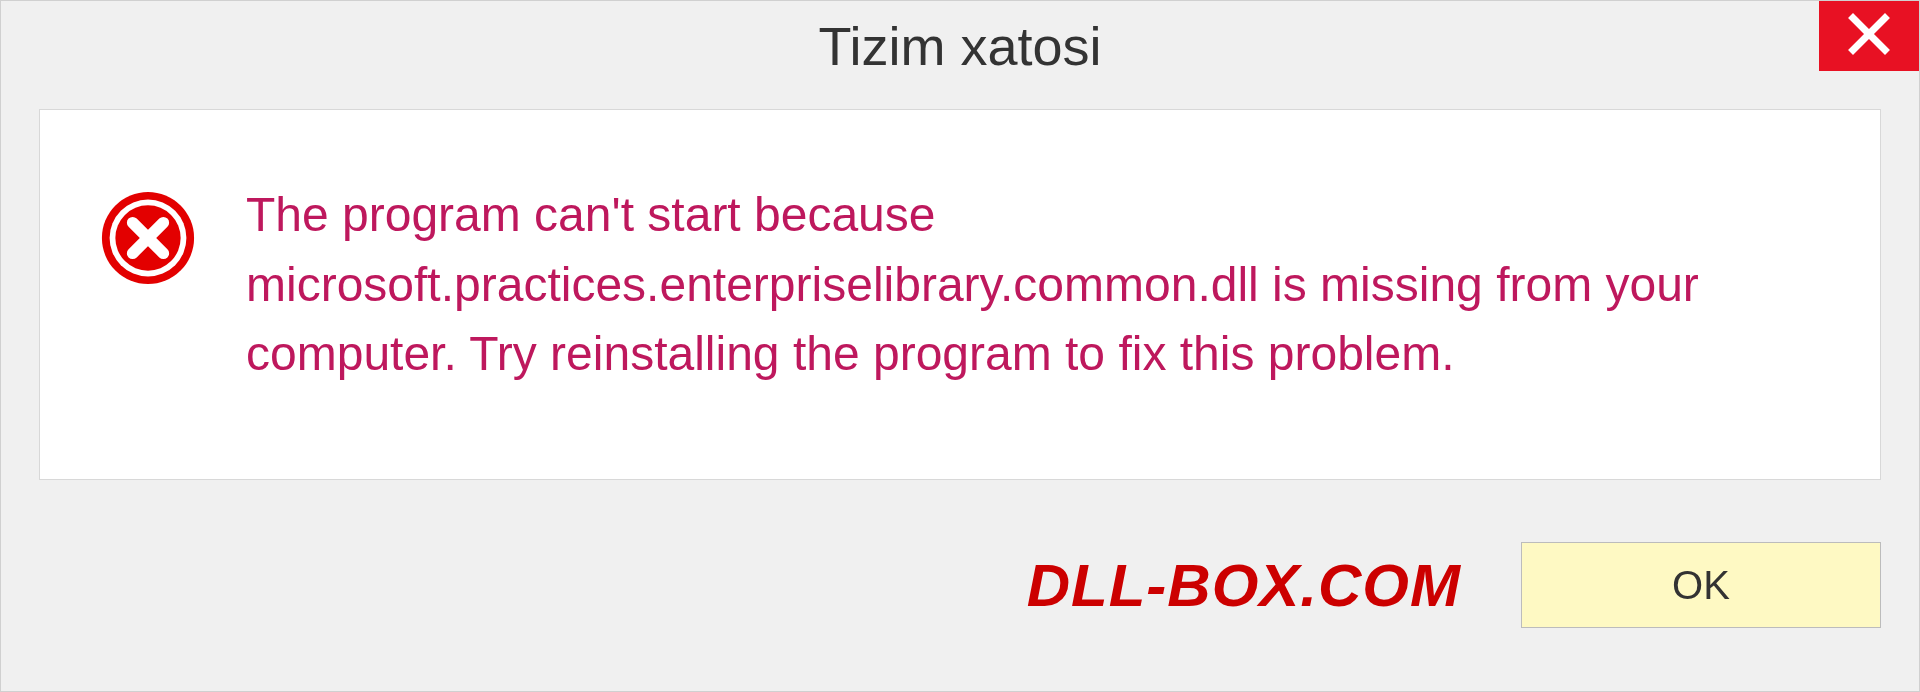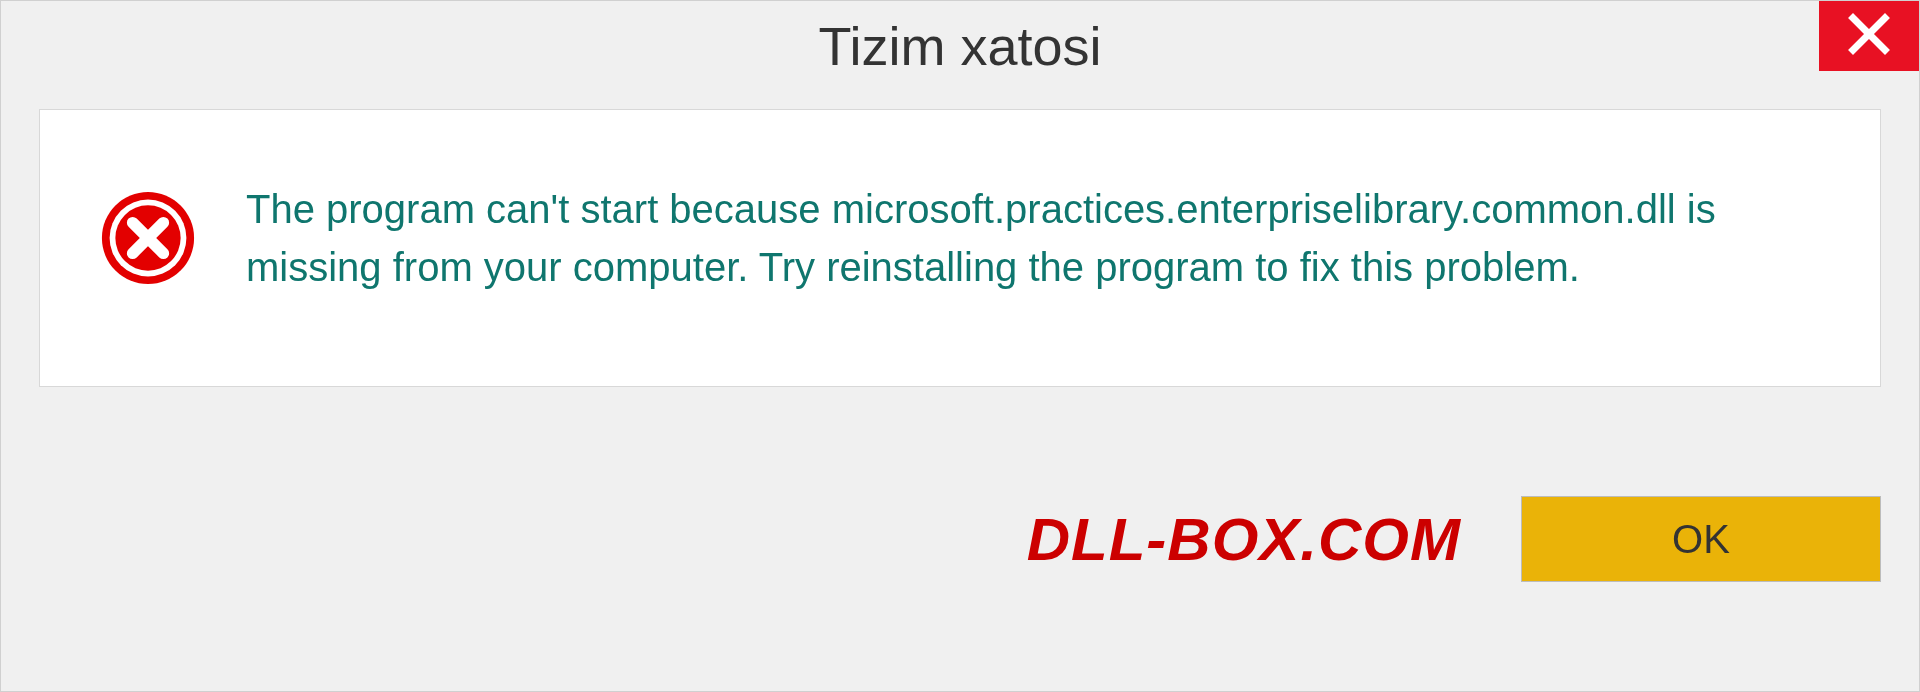--- a/index.html
+++ b/index.html
@@ -78,23 +78,23 @@
       margin-top: 10px;
     }
 
     .error-badge svg {
       width: 100%;
       height: 100%;
       display: block;
     }
 
     .message-text {
-      font-size: 40px;
+      font-size: 48px;
       line-height: 1.45;
-      color: #0f766e;
+      color: #be185d;
       font-weight: 400;
     }
 
     .footer-row {
       display: flex;
       align-items: center;
       justify-content: flex-end;
       padding: 20px 38px 30px 38px;
       gap: 60px;
       flex: 1;
@@ -105,21 +105,21 @@
       font-weight: 800;
       color: #cc0000;
       letter-spacing: 1px;
       font-style: italic;
       font-family: "Arial Black", Arial, sans-serif;
     }
 
     .ok-button {
       width: 360px;
       height: 86px;
-      background: #eab308;
+      background: #fef9c3;
       border: 1px solid #bcbcbc;
       font-size: 40px;
       color: #333333;
       display: flex;
       align-items: center;
       justify-content: center;
       cursor: pointer;
       font-family: inherit;
     }
   </style>

